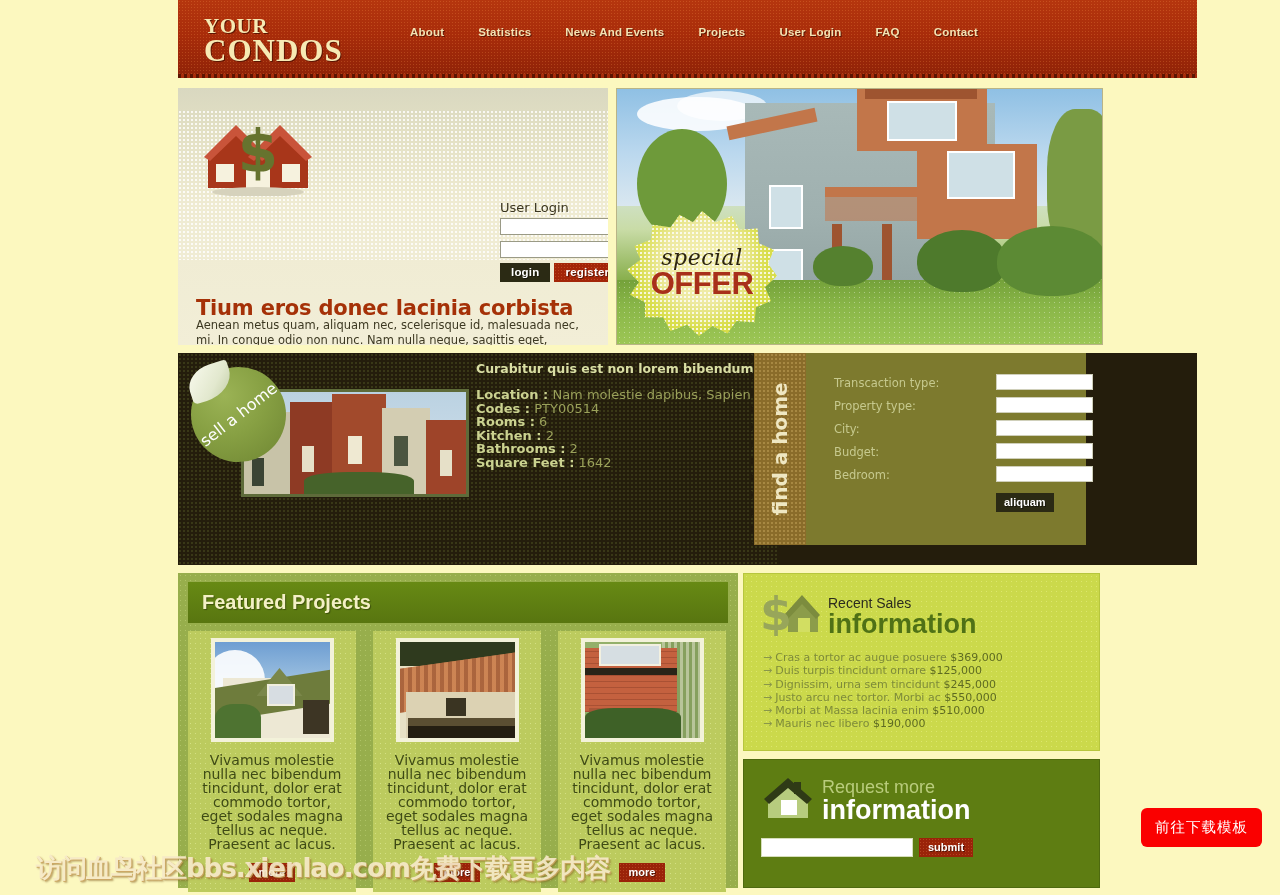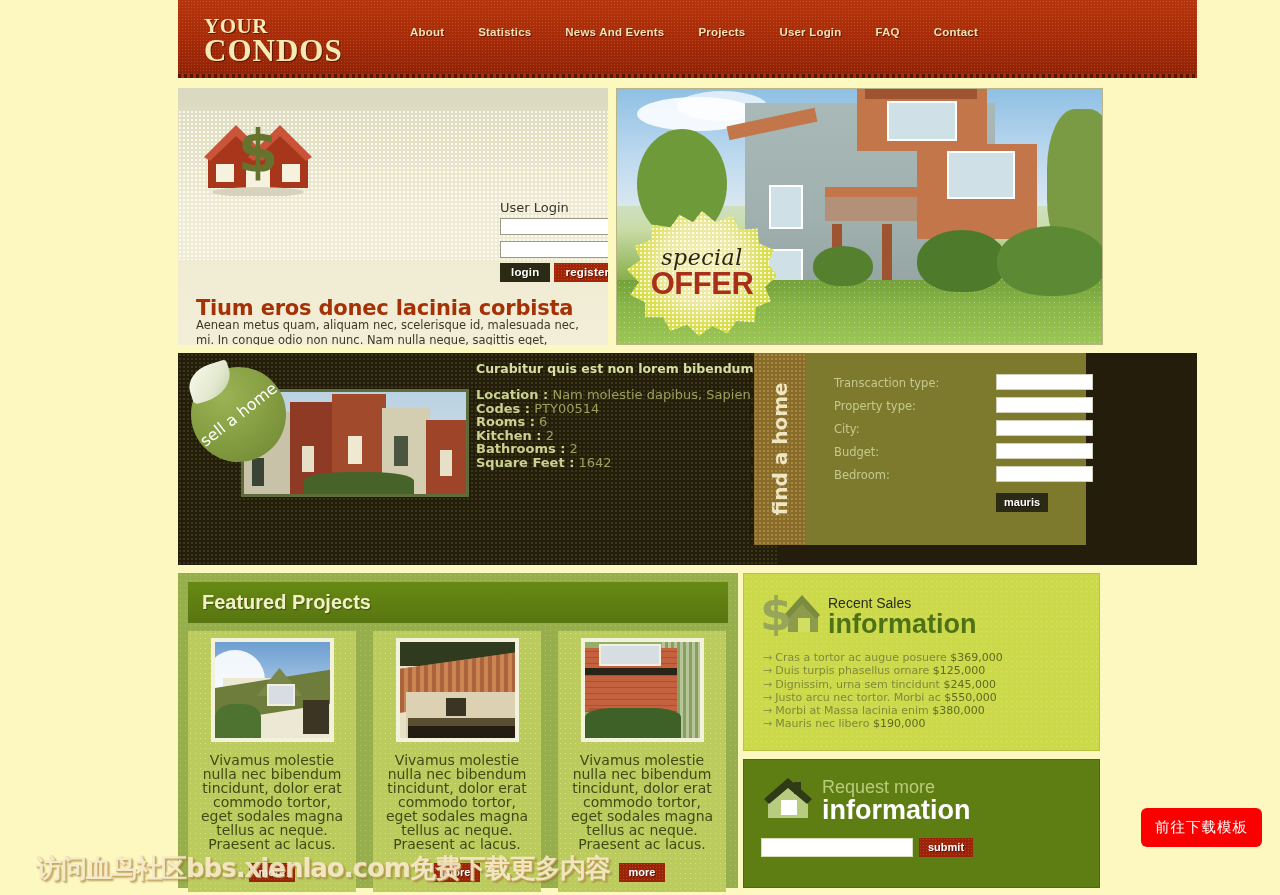--- a/index.html
+++ b/index.html
@@ -457,21 +457,21 @@
 
         <div class="flabel" style="top:69px">City:</div>
         <input class="finput" style="top: 67px;" type="text" value="">
 
         <div class="flabel" style="top:92px">Budget:</div>
         <input class="finput" style="top: 90px;" type="text" value="">
 
         <div class="flabel" style="top:115px">Bedroom:</div>
         <input class="finput" style="top: 113px;" type="text" value="">
 
-        <button class="searchbtn">mauris</button>
+        <button class="searchbtn">aliquam</button>
       </div>
     </div>
   </div>
 
   <div class="bottom">
 
     <div class="featured">
       <div class="fp-head">
         <span>Featured Projects</span>
       </div>
@@ -536,24 +536,24 @@
             <rect x="36" y="30" width="12" height="14" fill="#D2DE62"></rect>
             <text x="14" y="42" font-family="DejaVu Sans, sans-serif" font-size="46" font-weight="bold" fill="#98A65A" text-anchor="middle">$</text>
           </svg>
           <div class="ph-text">
             <div class="ph-l1">Recent Sales</div>
             <div class="ph-l2">information</div>
           </div>
         </div>
         <div class="saleslist">
           <div class="saleitem"><span class="arrow">→</span><span>Cras a tortor ac augue posuere</span> <b>$369,000</b></div>
-          <div class="saleitem"><span class="arrow">→</span><span>Duis turpis phasellus ornare</span> <b>$125,000</b></div>
+          <div class="saleitem"><span class="arrow">→</span><span>Duis turpis tincidunt ornare</span> <b>$125,000</b></div>
           <div class="saleitem"><span class="arrow">→</span><span>Dignissim, urna sem tincidunt</span> <b>$245,000</b></div>
           <div class="saleitem"><span class="arrow">→</span><span>Justo arcu nec tortor. Morbi ac</span> <b>$550,000</b></div>
-          <div class="saleitem"><span class="arrow">→</span><span>Morbi at Massa lacinia enim</span> <b>$380,000</b></div>
+          <div class="saleitem"><span class="arrow">→</span><span>Morbi at Massa lacinia enim</span> <b>$510,000</b></div>
           <div class="saleitem"><span class="arrow">→</span><span>Mauris nec libero</span> <b>$190,000</b></div>
         </div>
       </div>
 
       <div class="request">
         <div class="panelhead" style="top:18px">
           <svg width="52" height="44" viewBox="0 0 52 44">
             <polygon points="6,20 26,2 46,20 46,40 6,40" fill="#B7CC7E"></polygon>
             <polygon points="2,21 26,0 50,21 45,26 26,10 7,26" fill="#2F3A16"></polygon>
             <rect x="32" y="4" width="7" height="12" fill="#2F3A16"></rect>

